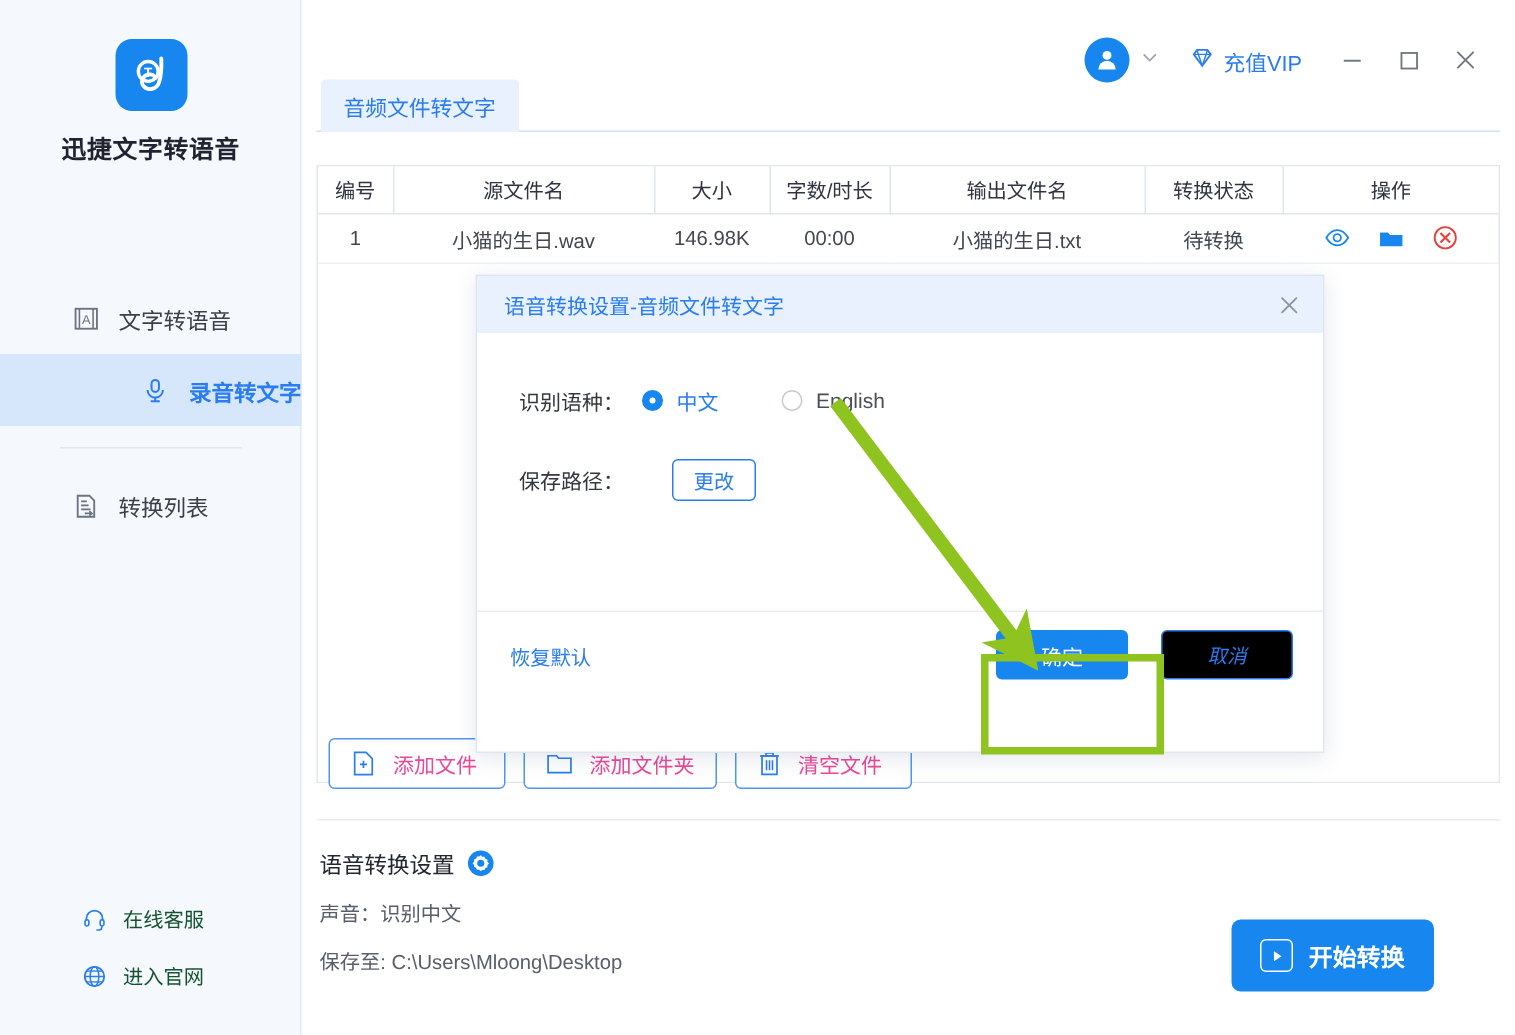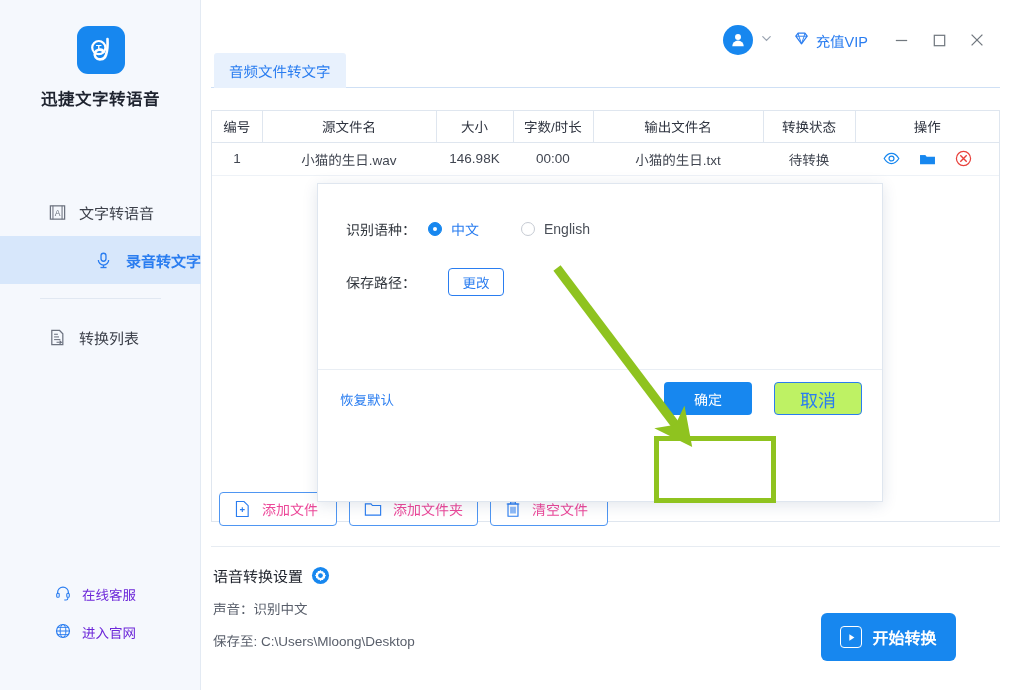--- a/index.html
+++ b/index.html
@@ -44,23 +44,23 @@
     height: 48px; display: flex; align-items: center;
     padding-left: 47px; gap: 12px;
     font-size: 15px; color: #3b3f49; cursor: pointer;
   }
   .nav-item.active { background: #d7e7fb; color: #2a7df0; font-weight: bold; justify-content: flex-end; }
   .nav-item.active .nav-ico { color: #2a7df0; }
   .nav-ico { width: 20px; height: 20px; color: #6c727f; display: flex; align-items: center; justify-content: center; }
   .nav-sep { margin: 14px 40px 14px 40px; height: 1px; background: #e1e8f2; }
   .side-bottom { position: absolute; left: 0; bottom: 30px; width: 201px; }
   .side-link {
-    height: 38px; display: flex; align-items: flex-start;
+    height: 38px; display: flex; align-items: flex-end;
     padding-left: 54px; gap: 10px;
-    font-size: 13.5px; color: #6d28d9; cursor: pointer;
+    font-size: 13.5px; color: #14532d; cursor: pointer;
   }
   .side-link .nav-ico { color: #2a7df0; width: 18px; height: 18px; }
 
   
   .topbar {
     position: absolute; right: 0; top: 11px; height: 58px;
     display: flex; align-items: center; gap: 0;
     padding-right: 14px;
   }
   .avatar {
@@ -189,23 +189,23 @@
     border-top: 1px solid #e9eef4;
     display: flex; align-items: center; padding: 0 20px 0 22px;
   }
   .reset-link { font-size: 13.5px; color: #2a7df0; cursor: pointer; }
   .foot-btns { margin-left: auto; display: flex; gap: 22px; }
   .ok-btn {
     width: 88px; height: 33px; border-radius: 4px; background: #1787ef; color: #fff;
     font-size: 14px; display: flex; align-items: center; justify-content: center; cursor: pointer;
   }
   .cancel-btn {
-    width: 88px; height: 33px; border-radius: 4px; background: #bef264;
+    width: 88px; height: 33px; border-radius: 4px; background: #000000;
     border: 1px solid #2a7df0; color: #2a7df0;
-    font-size: 18px; display: flex; align-items: center; justify-content: center; cursor: pointer;
+    font-size: 13px; display: flex; align-items: center; justify-content: center; cursor: pointer; font-style: italic;
   }
 
   
   .anno { position: absolute; left: 0; top: 0; width: 1010px; height: 690px; pointer-events: none; z-index: 60; }
   .hl-box {
     position: absolute; left: 654px; top: 436px; width: 122px; height: 67px;
     border: 5px solid #8fc31f; background: transparent; z-index: 61;
   }
 </style>
 </head>
@@ -441,20 +441,28 @@
       <span class="play-box">
         <svg width="11" height="11" viewBox="0 0 12 12">
             <path d="M3.6 2.4 L9.2 6 L3.6 9.6 z" fill="#ffffff"></path>
           </svg>
       </span>
       <span>开始转换</span>
     </div>
   </div>
 
   <div class="modal">
+    <div class="modal-head">
+      <span class="modal-title">语音转换设置-音频文件转文字</span>
+      <span class="modal-x">
+        <svg width="17" height="17" viewBox="0 0 18 18">
+            <path d="M3.6 3.6 L14.4 14.4 M14.4 3.6 L3.6 14.4" stroke="currentColor" stroke-width="1.3"></path>
+          </svg>
+      </span>
+    </div>
 
     <div class="modal-body">
       <div class="frow">
         <div class="flabel">识别语种：</div>
         <div class="radio-grp">
           <div class="radio on">
             <span class="dot"></span>
             <span>中文</span>
           </div>
           <div class="radio">

